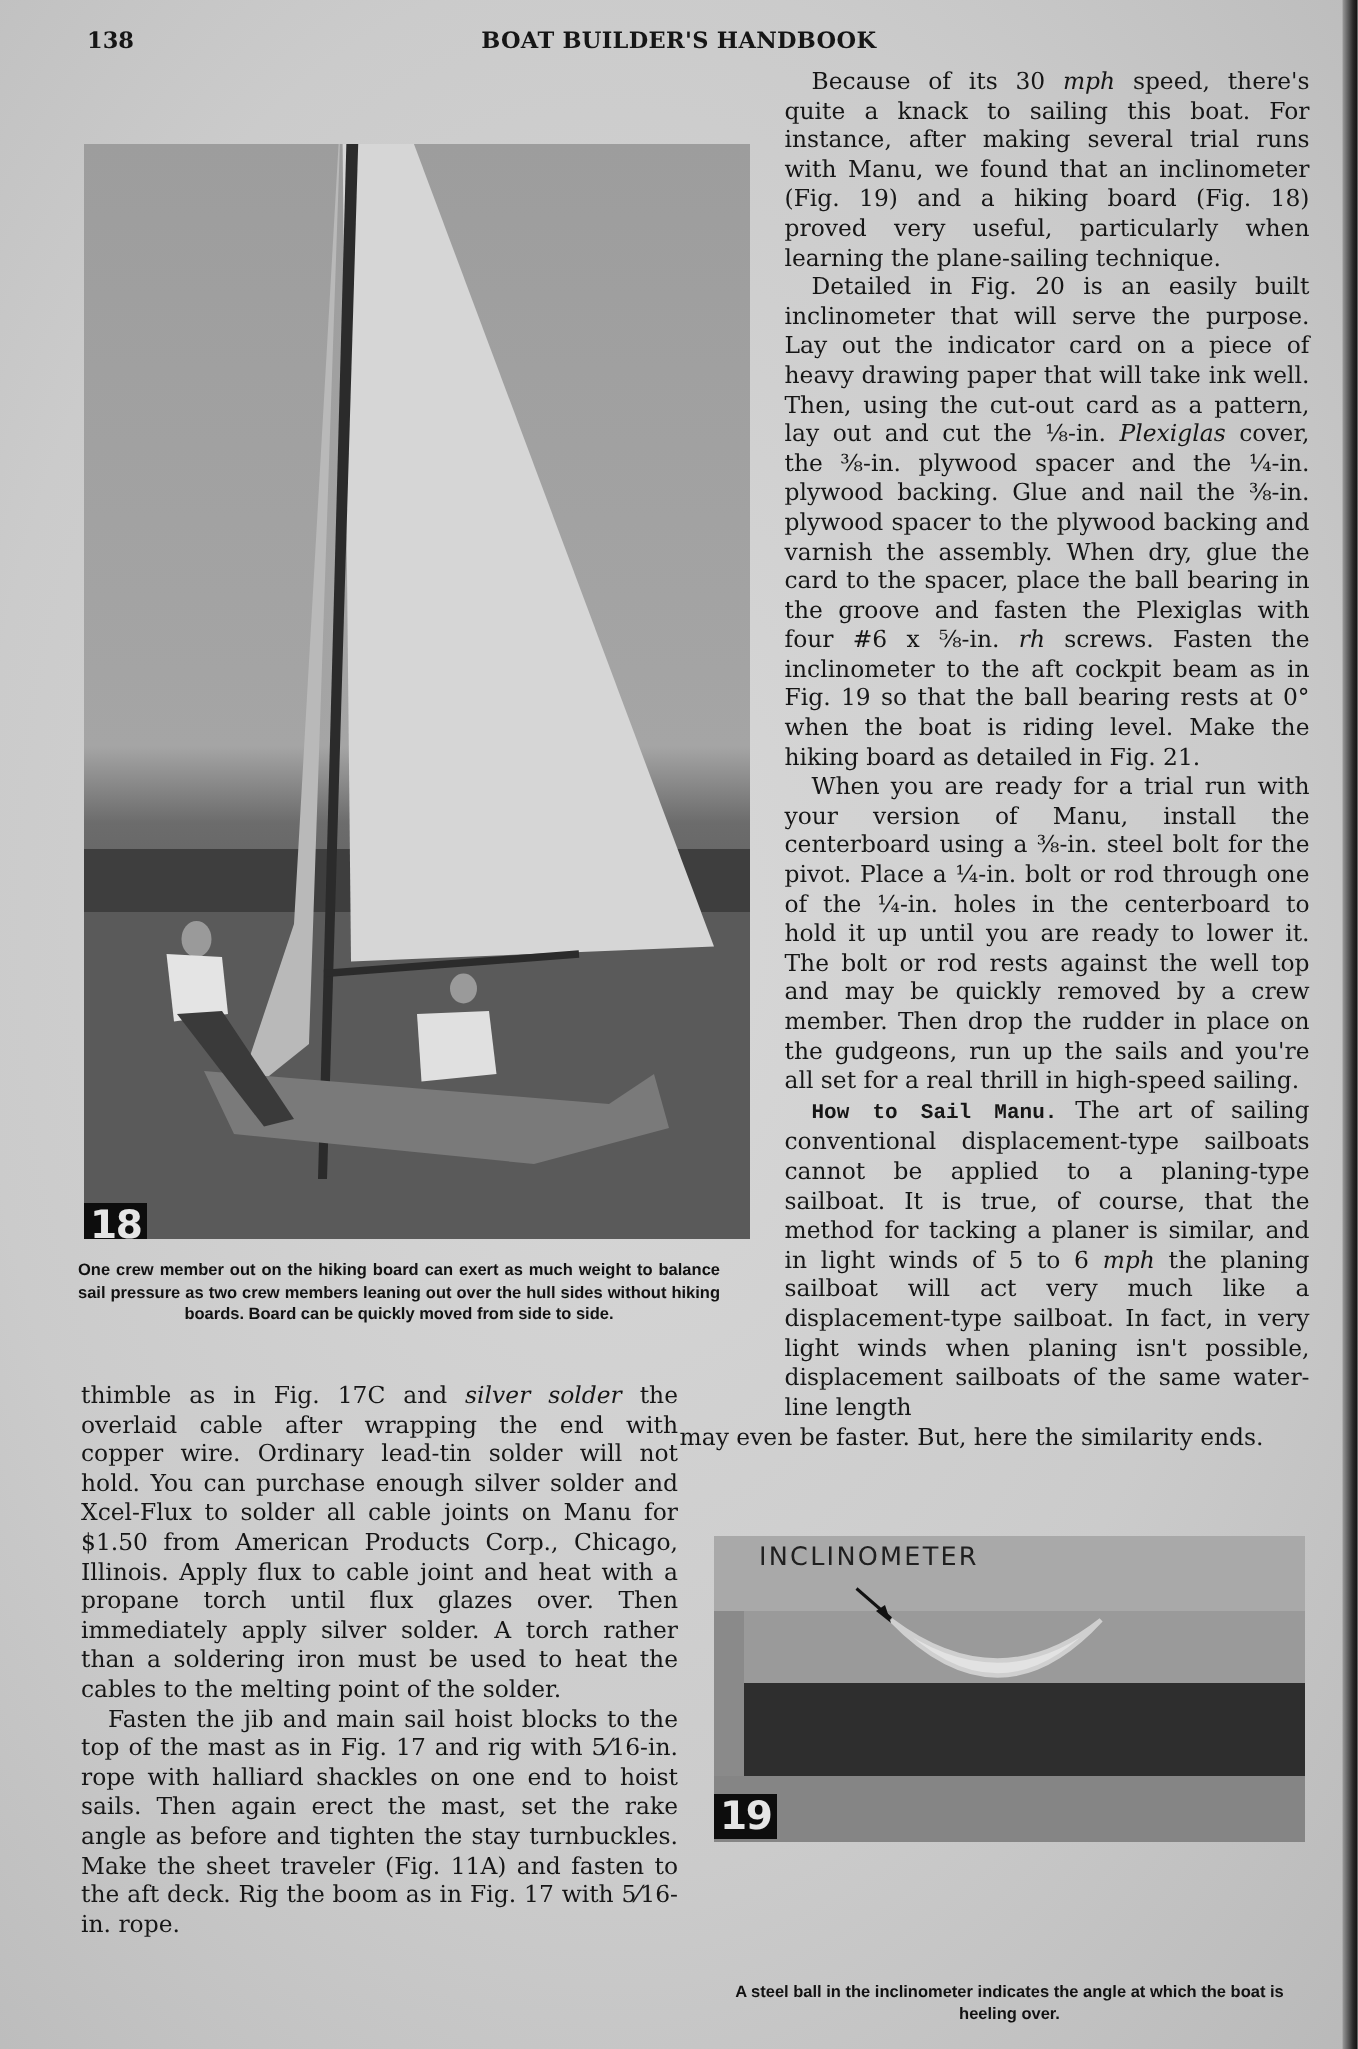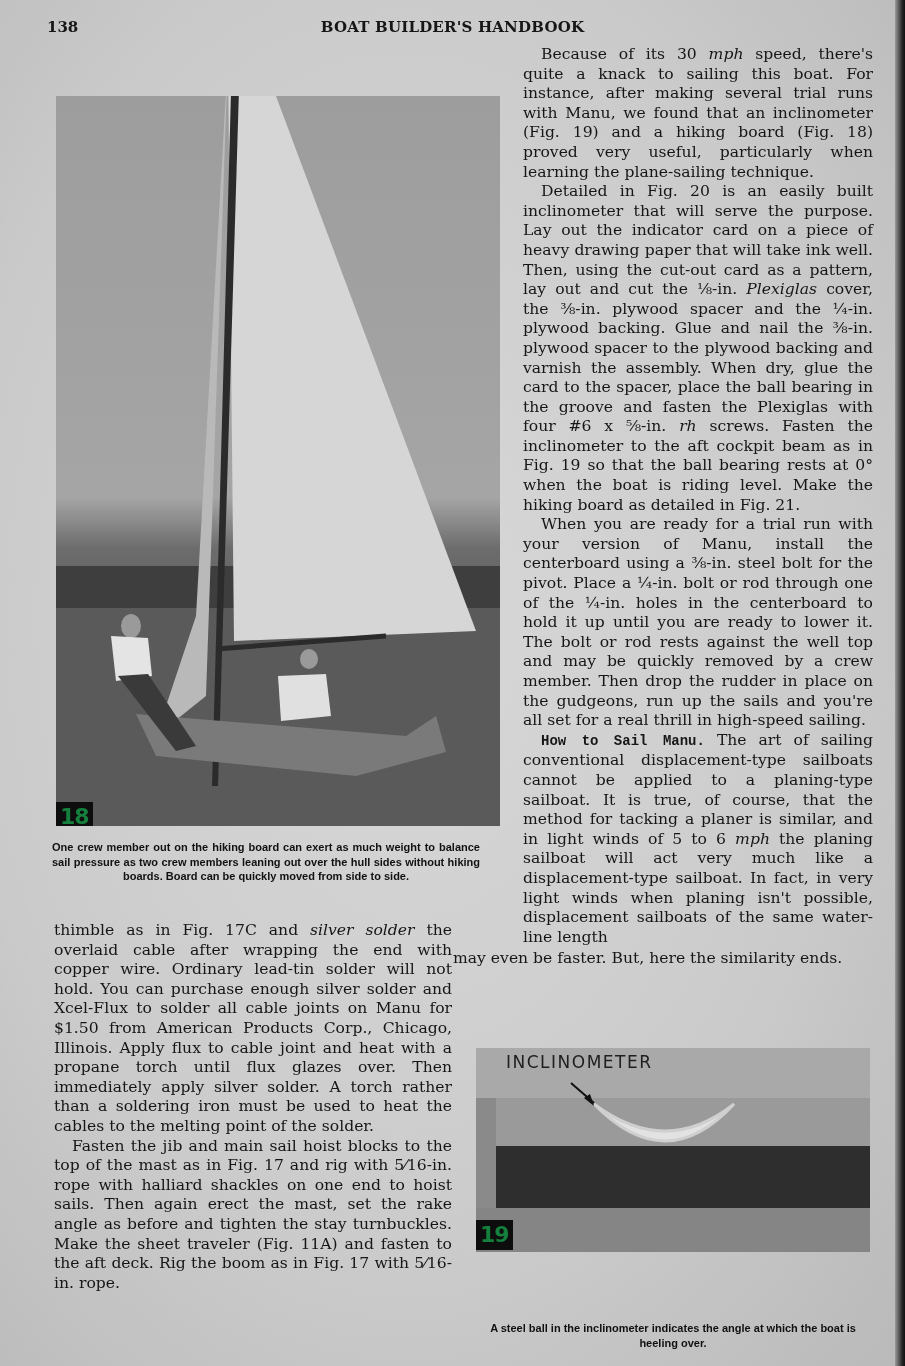--- a/index.html
+++ b/index.html
@@ -1,40 +1,40 @@
 <!DOCTYPE html>
 <html><head>
 <meta charset="utf-8">
 <style>
   html,body{margin:0;padding:0;}
   body{width:905px;height:1366px;position:relative;overflow:hidden;
     background:#c9c9c9;
     background-image:radial-gradient(ellipse at 45% 45%, #d8d8d8 0%, #cbcbcb 60%, #b9b9b9 100%);
     font-family:"DejaVu Serif","Liberation Serif",serif;color:#161616;}
   .spine{position:absolute;right:0;top:0;width:10px;height:1366px;background:linear-gradient(90deg,#9a9a9a,#2a2a2a 70%,#111);}
-  .pageno{position:absolute;left:47px;top:18px;font-size:15px;font-weight:bold;}
+  .pageno{position:absolute;left:58px;top:18px;font-size:15px;font-weight:bold;}
   .running{position:absolute;left:0;width:905px;top:18px;text-align:center;font-size:15px;font-weight:bold;letter-spacing:0.2px;}
   .col{position:absolute;font-size:15.6px;line-height:19.6px;text-align:justify;}
   .col p{margin:0;text-indent:18px;}
   .col p.noindent{text-indent:0;}
   .col em{font-style:italic;}
   .col b.runin{font-family:Liberation Mono, monospace;font-weight:bold;font-size:14px;}
   .rcol{left:523px;top:45px;width:350px;}
   .lcol{left:54px;top:921px;width:398px;}
   .wide{position:absolute;left:465px;top:921px;width:408px;font-size:15.6px;line-height:19.6px;text-align:justify;}
   .wide p{margin:0;text-indent:18px;}
   
   .fig18{position:absolute;left:56px;top:96px;width:444px;height:730px;overflow:hidden;
     background:linear-gradient(180deg,#9d9d9d 0%,#a5a5a5 55%,#6c6c6c 62%,#5a5a5a 75%,#4a4a4a 100%);}
   .fig18 svg{position:absolute;left:0;top:0;}
-  .figno{position:absolute;background:#0d0d0d;color:#15803d;font-family:"DejaVu Sans","Liberation Sans",sans-serif;font-weight:bold;font-size:22px;line-height:30px;padding:0 4px;letter-spacing:-1px;}
+  .figno{position:absolute;background:#0d0d0d;color:#e5e5e5;font-family:"DejaVu Sans","Liberation Sans",sans-serif;font-weight:bold;font-size:26px;line-height:30px;padding:0 4px;letter-spacing:-1px;}
   .cap{position:absolute;font-family:Liberation Sans, sans-serif;font-weight:bold;font-size:11px;line-height:14.5px;text-align:center;color:#111;}
   .cap18{left:52px;top:840px;width:428px;text-align:justify;text-align-last:center;}
   
-  .fig19{position:absolute;left:476px;top:1048px;width:394px;height:204px;overflow:hidden;background:#8a8a8a;}
+  .fig19{position:absolute;left:476px;top:1024px;width:394px;height:204px;overflow:hidden;background:#8a8a8a;}
   .cap19{left:476px;top:1321px;width:394px;}
   .inclabel{position:absolute;left:30px;top:4px;font-family:"DejaVu Sans","Liberation Sans",sans-serif;font-size:17px;letter-spacing:1.5px;color:#202020;}
 </style>
 </head>
 <body>
 
 <div class="spine"></div>
 
 <div class="pageno">138</div>
 <div class="running">BOAT BUILDER'S HANDBOOK</div>

